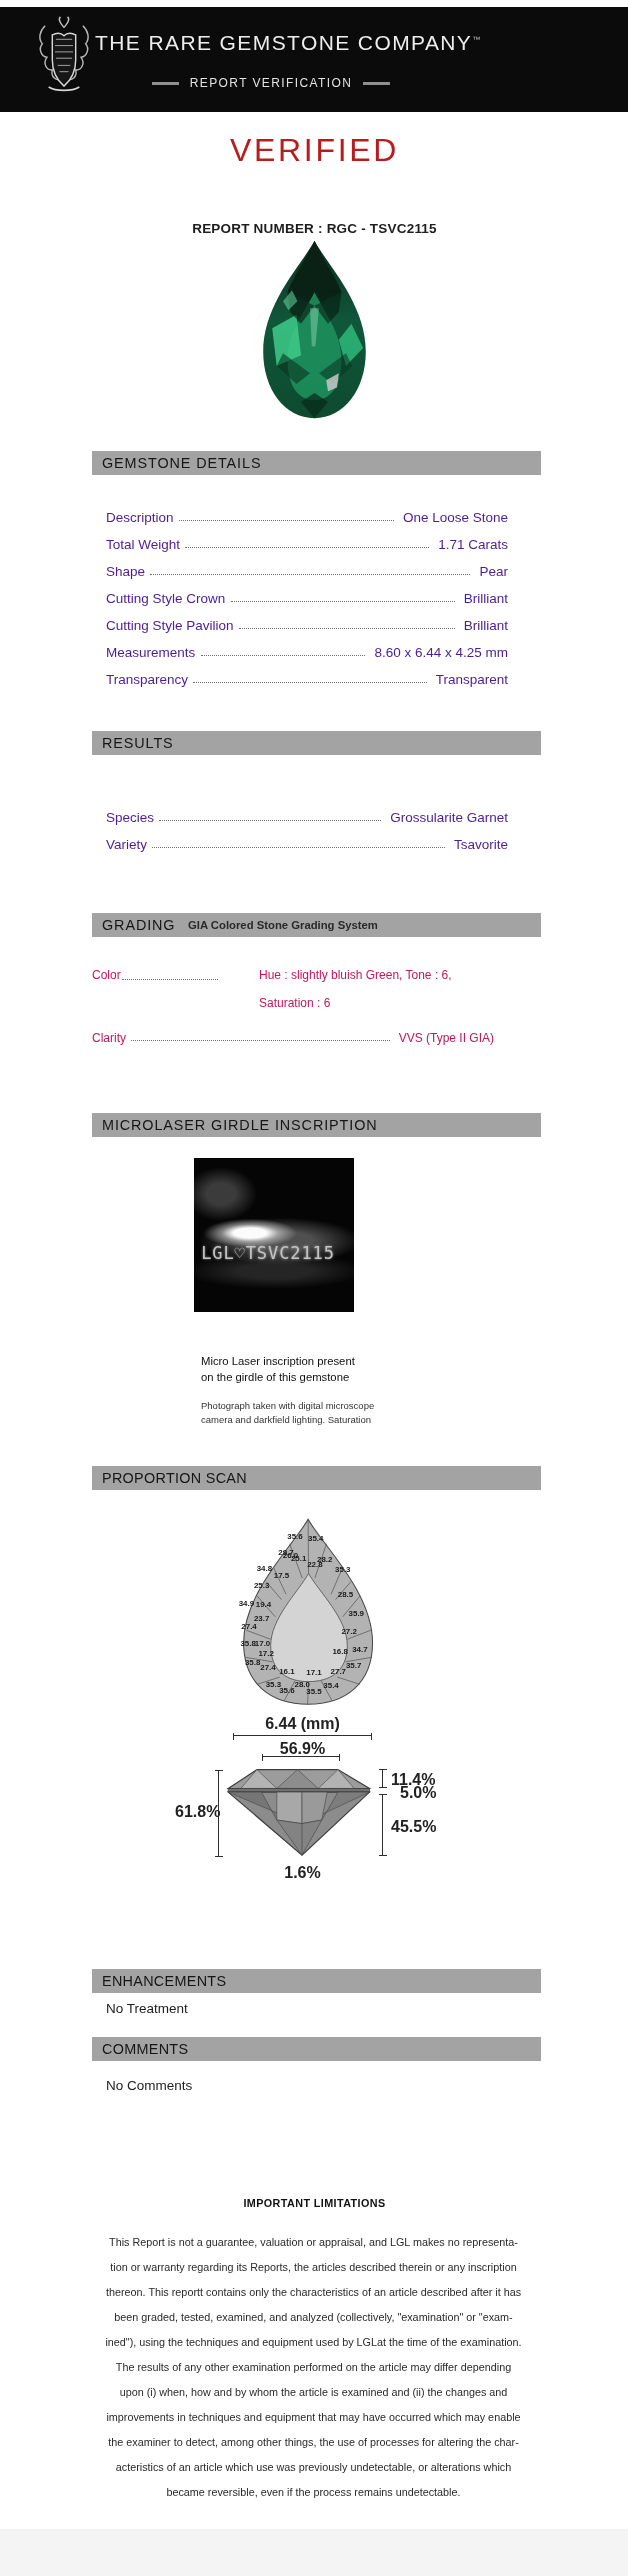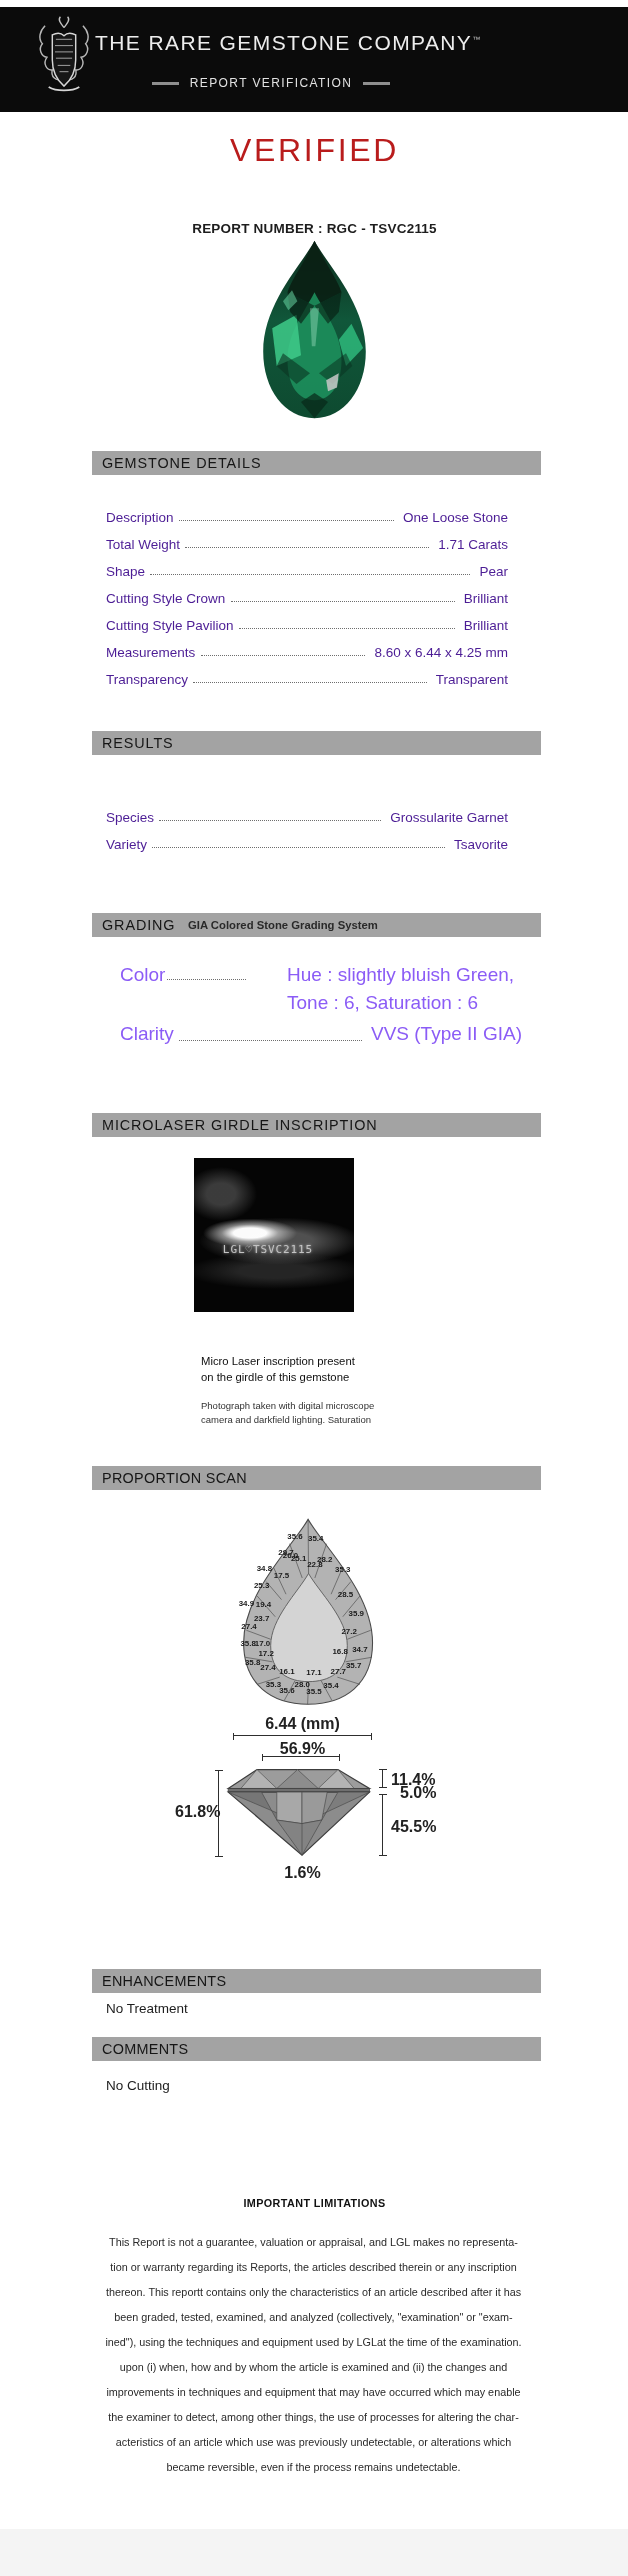--- a/index.html
+++ b/index.html
@@ -32,38 +32,38 @@
   .bar .bar-title { font-size:14.4px; letter-spacing:0.9px; color:#161616; white-space:nowrap; }
   .bar .bar-title.bold { font-weight:normal; letter-spacing:0.3px; }
   .bar .bar-sub { font-size:11.3px; font-weight:bold; color:#2a2a2a; margin-left:12.6px; white-space:nowrap; }
   
   .rows { position:absolute; left:106px; width:402px; }
   .drow { display:flex; height:27px; align-items:flex-end; font-size:13.5px; color:#4c1d95; }
   .drow .lbl { white-space:nowrap; }
   .drow .leader { flex:1; min-width:14.4px; margin:0 9px 3.6px 5.4px; border-bottom:1.8px dotted #6e6e6e; }
   .drow .val { white-space:nowrap; text-align:right; }
   
-  .grading-rows { position:absolute; left:120px; top:961px; width:402px; font-size:19px; color:#8b5cf6; }
+  .grading-rows { position:absolute; left:92px; top:961px; width:402px; font-size:12px; color:#be185d; }
   .color-row { display:flex; min-height:56px; }
   .color-row .lblwrap { display:flex; width:126px; align-items:flex-start; line-height:28px; }
   .color-row .leader-short { flex:1; margin:18px 0 0 1.8px; border-bottom:1.8px dotted #6e6e6e; }
   .color-row .cval { width:235px; margin-left:41px; line-height:28px; }
   .clarity-row { display:flex; height:28px; align-items:flex-end; }
   .clarity-row .leader { flex:1; min-width:14.4px; margin:0 9px 3.6px 5.4px; border-bottom:1.8px dotted #6e6e6e; }
   .clarity-row .val { white-space:nowrap; }
   
   .inscription-photo { position:absolute; left:194px; top:1158px; width:160px; height:154px;
     background:
       radial-gradient(ellipse 47px 14.4px at 56px 75px, rgba(255,255,255,.98) 0 35%, rgba(255,255,255,.45) 60%, rgba(255,255,255,0) 100%),
       radial-gradient(ellipse 81px 23.5px at 86px 83px, rgba(220,220,220,.35) 0 40%, rgba(0,0,0,0) 100%),
       radial-gradient(ellipse 36px 27px at 27px 36px, rgba(160,160,160,.35) 0 40%, rgba(0,0,0,0) 100%),
       radial-gradient(ellipse 90px 18px at 81px 113px, rgba(120,120,120,.28) 0 40%, rgba(0,0,0,0) 100%),
       #050505; }
   .inscription-text { position:absolute; left:0; top:85px; width:148px; text-align:center;
-      font-family:"DejaVu Sans Mono", monospace; font-size:11px; letter-spacing:0.9px;
+      font-family:"DejaVu Sans Mono", monospace; font-size:17px; letter-spacing:0.9px;
       color:#c3c3c3; text-shadow:0 0 2.7px rgba(255,255,255,.55); }
   .ml-caption { position:absolute; left:201px; top:1353px; width:171px;
       font-size:11.3px; line-height:16px; color:#101010; }
   .ml-note { position:absolute; left:201px; top:1399px; width:180px;
       font-size:9.5px; line-height:14px; color:#333; }
   
   .pear-diagram { position:absolute; left:158px; top:1513px; }
   .facet-num { font-size:8.8px; font-weight:bold; fill:#1b1b1b; text-anchor:middle; }
   .meas-label { position:absolute; font-size:16px; font-weight:bold; color:#222; white-space:nowrap; }
   .center154 { left:233px; width:139px; text-align:center; }
@@ -325,29 +325,30 @@
 <div class="meas-label center154" style="top:1864px;">1.6%</div>
 
 <div class="bar" style="top:1969px">
   <span class="bar-title bold">ENHANCEMENTS</span>
 </div>
 <div class="plain-value" style="top:2001px">No Treatment</div>
 
 <div class="bar" style="top:2037px">
   <span class="bar-title bold">COMMENTS</span>
 </div>
-<div class="plain-value" style="top:2078px">No Cutting</div>
+<div class="plain-value" style="top:2078px">No Comments</div>
 
 <div class="lim-title">IMPORTANT LIMITATIONS</div>
 <div class="lim-lines" id="limitations-lines">
     <div class="lim-line">This Report is not a guarantee, valuation or appraisal, and LGL makes no representa-</div>
     <div class="lim-line">tion or warranty regarding its Reports, the articles described therein or any inscription</div>
     <div class="lim-line">thereon. This reportt contains only the characteristics of an article described after it has</div>
     <div class="lim-line">been graded, tested, examined, and analyzed (collectively, "examination" or "exam-</div>
     <div class="lim-line">ined"), using the techniques and equipment used by LGLat the time of the examination.</div>
+    <div class="lim-line">The results of any other examination performed on the article may differ depending</div>
     <div class="lim-line">upon (i) when, how and by whom the article is examined and (ii) the changes and</div>
     <div class="lim-line">improvements in techniques and equipment that may have occurred which may enable</div>
     <div class="lim-line">the examiner to detect, among other things, the use of processes for altering the char-</div>
     <div class="lim-line">acteristics of an article which use was previously undetectable, or alterations which</div>
     <div class="lim-line">became reversible, even if the process remains undetectable.</div>
   </div>
 
 <div class="footer-band"></div>
 
 

